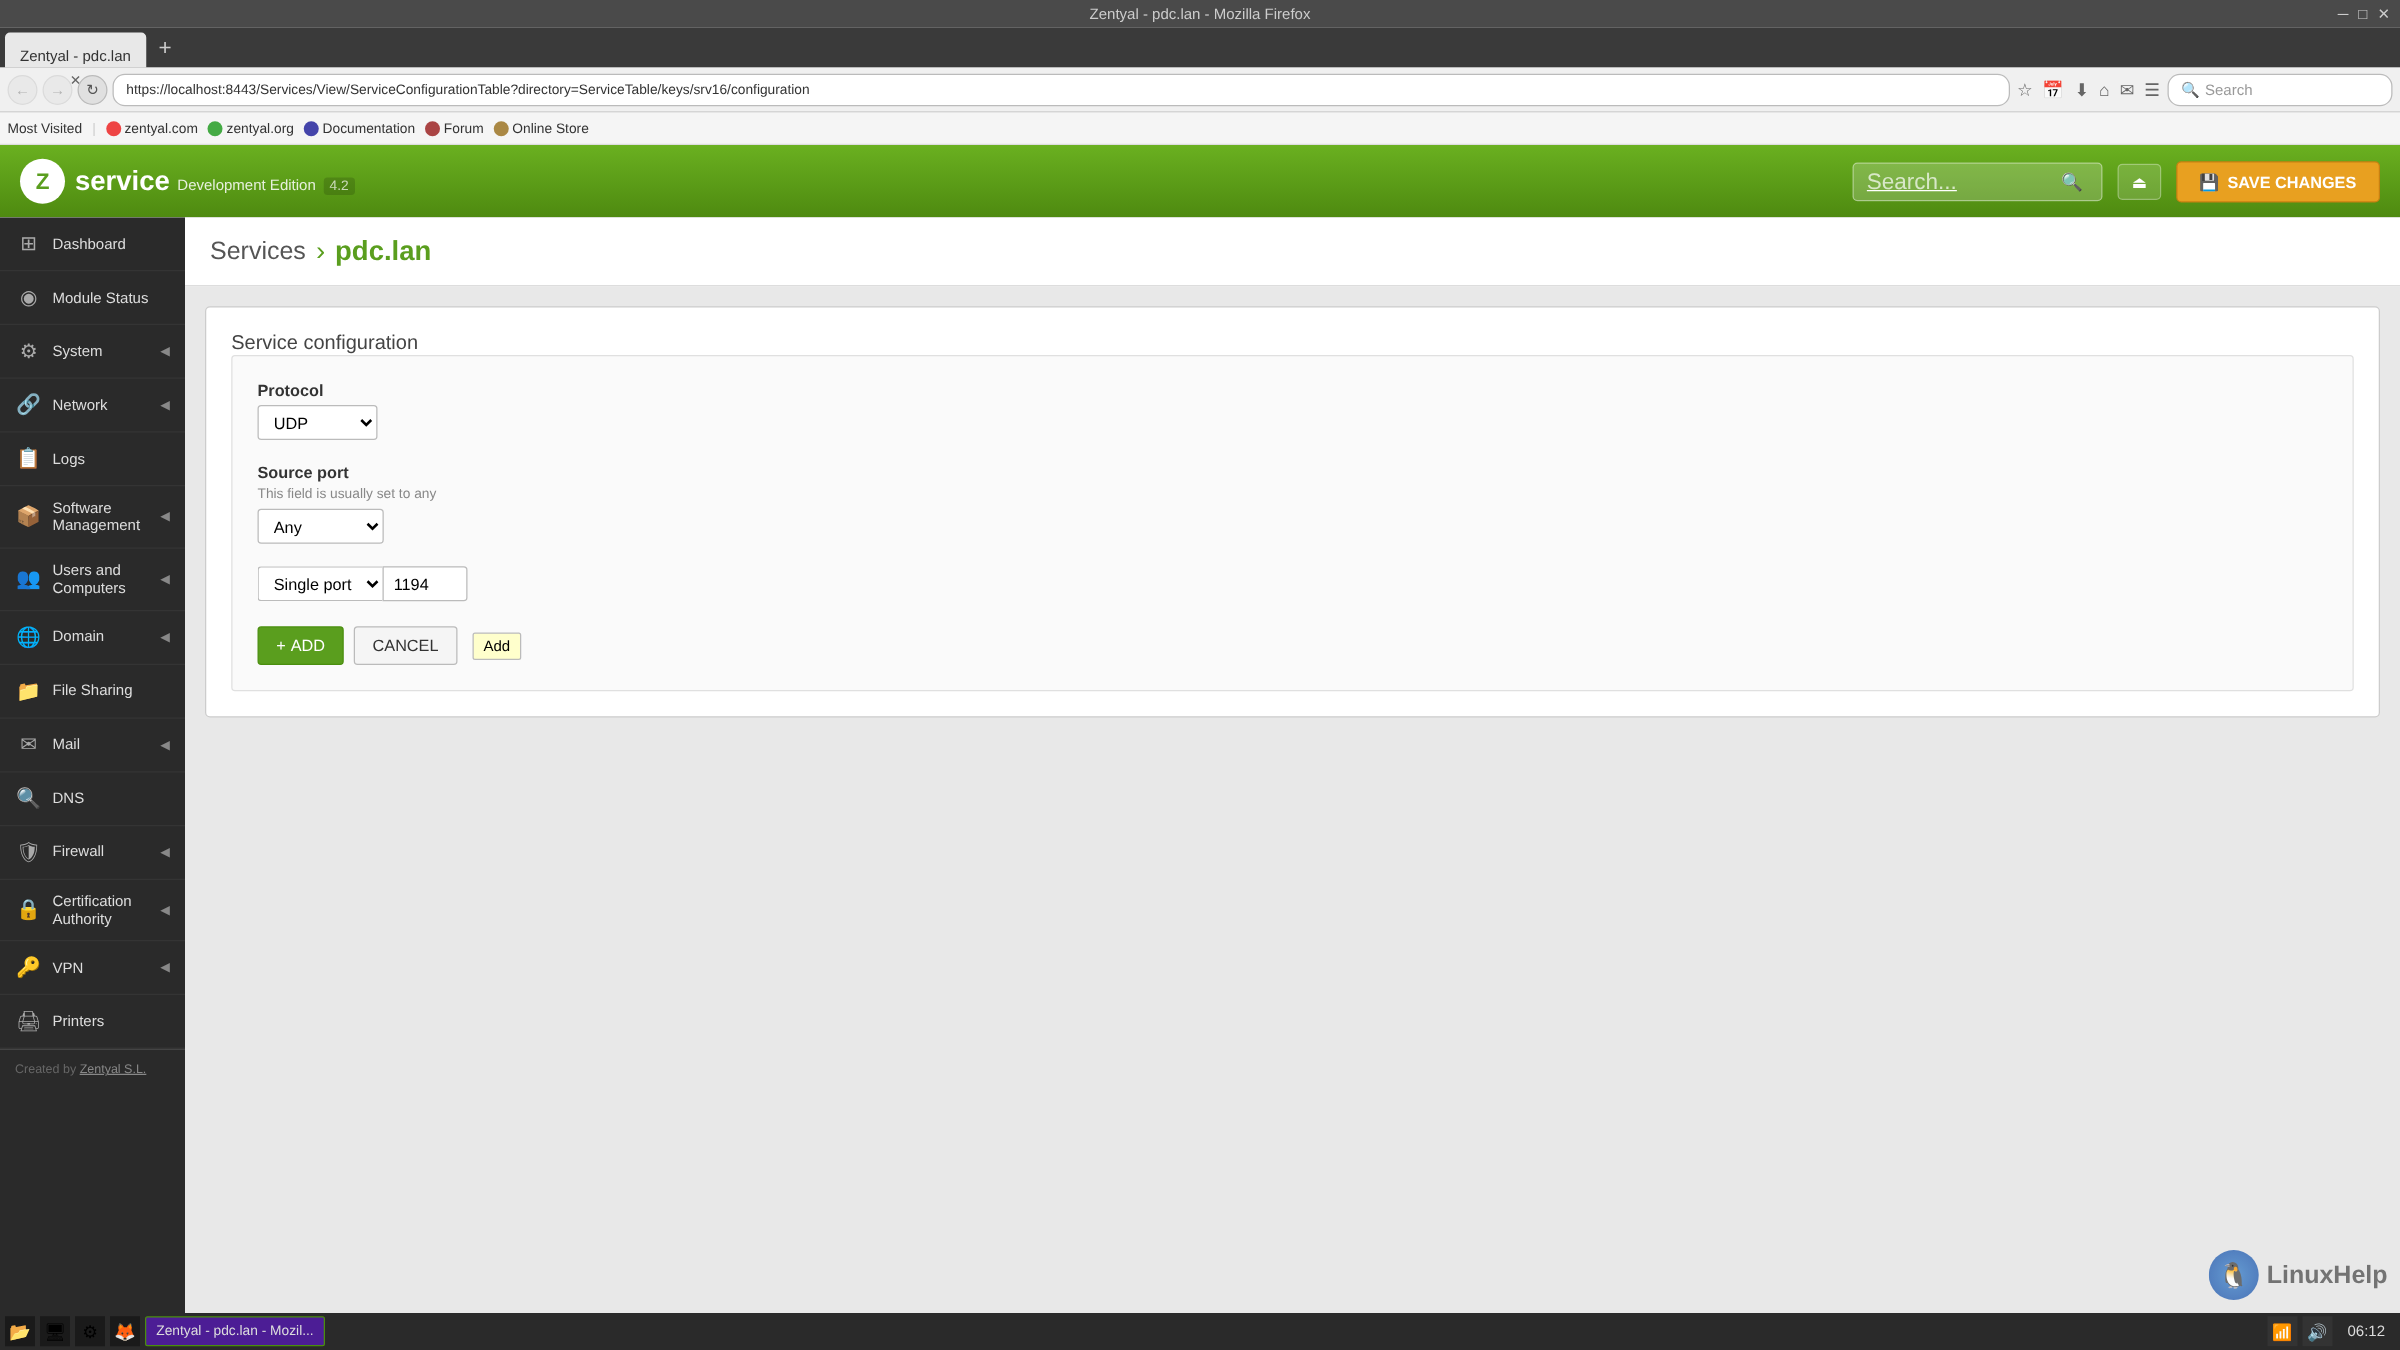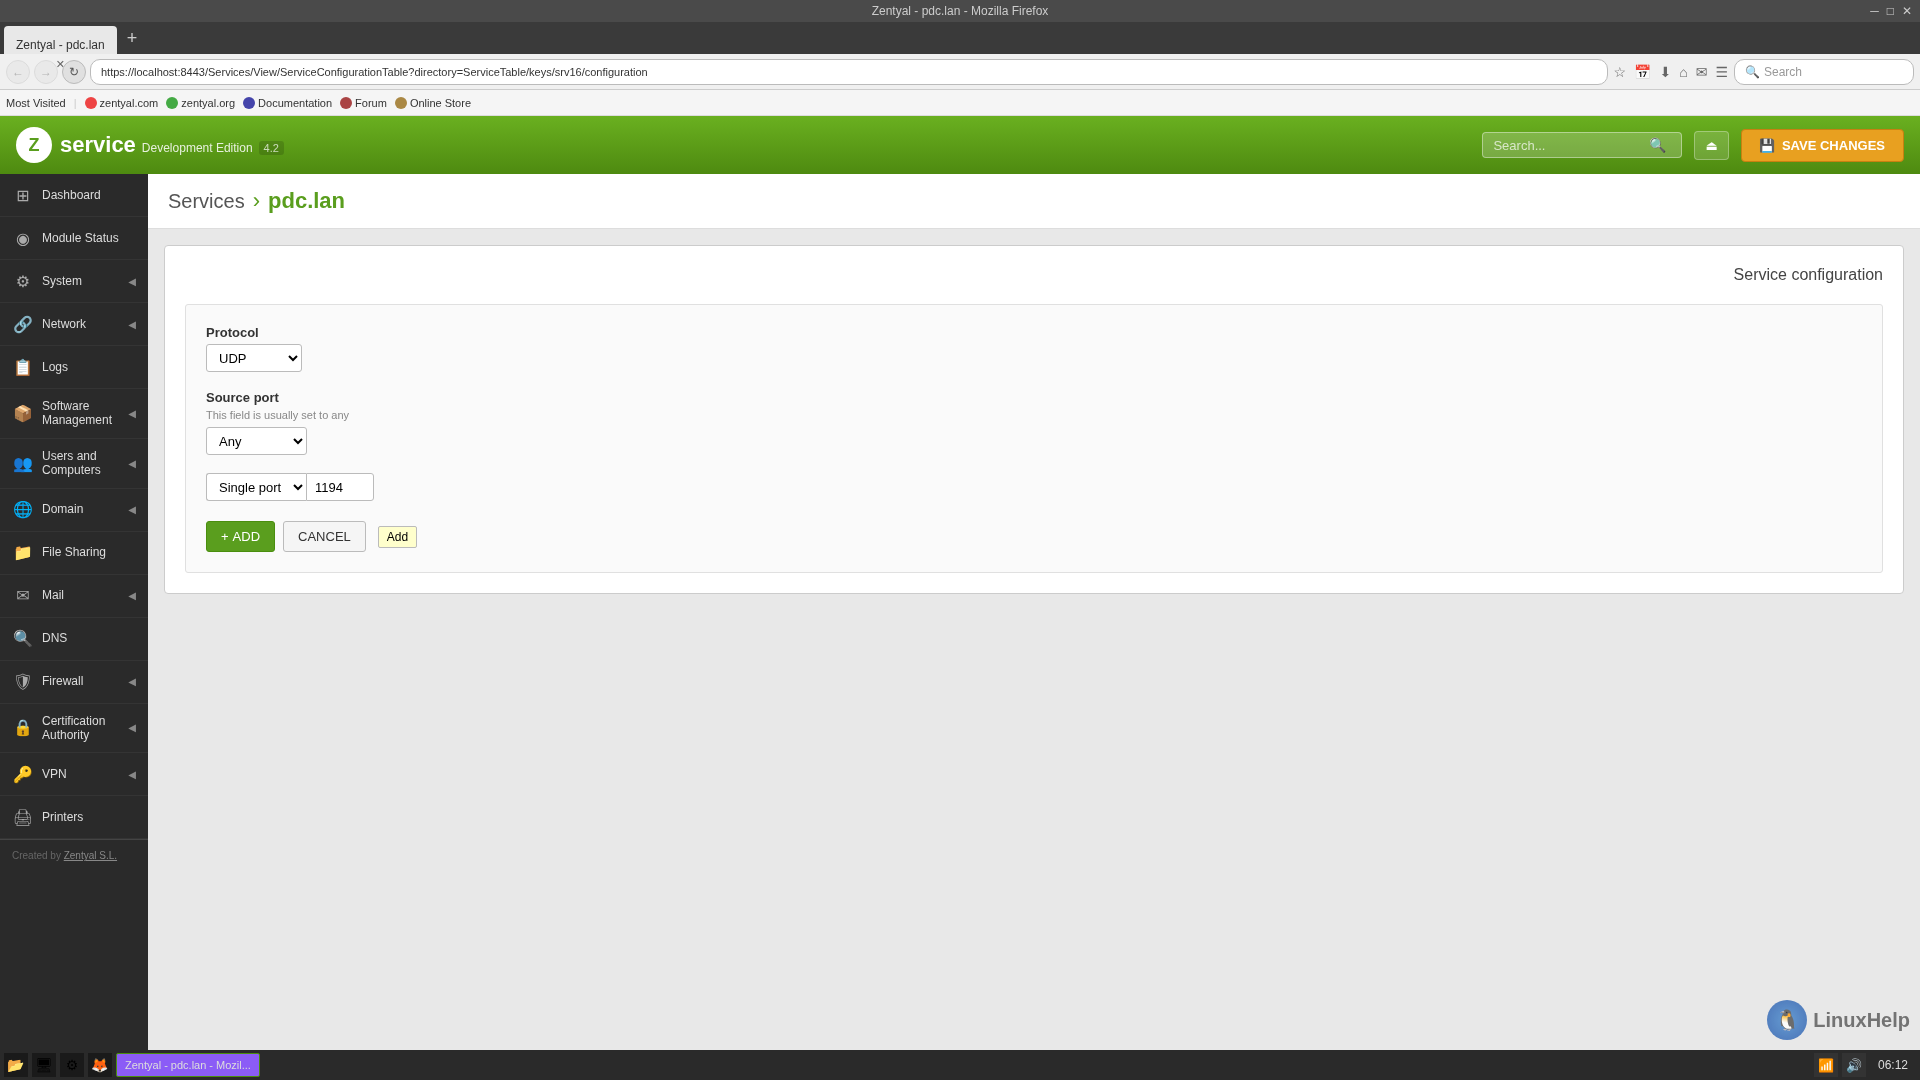--- a/index.html
+++ b/index.html
@@ -126,21 +126,21 @@
       display: flex; align-items: center;
       background: rgba(255,255,255,0.2);
       border: 1px solid rgba(255,255,255,0.4);
       border-radius: 4px;
       padding: 4px 10px;
       gap: 6px;
       width: 200px;
     }
     .header-search input {
       background: none; border: none; outline: none;
-      color: white; font-size: 13px; width: 150px;
+      color: white; font-size: 18px; width: 150px; text-decoration: underline;
     }
     .header-search input::placeholder { color: rgba(255,255,255,0.7); }
     .header-search-icon { color: white; font-size: 14px; cursor: pointer; }
     .header-btn {
       background: rgba(255,255,255,0.15);
       border: 1px solid rgba(255,255,255,0.3);
       border-radius: 4px;
       color: white;
       padding: 6px 10px;
       cursor: pointer;
@@ -220,23 +220,21 @@
     .page-content { padding: 16px; }
     .panel {
       background: white;
       border: 1px solid #ccc;
       border-radius: 4px;
       padding: 20px;
     }
     .panel-title {
       font-size: 16px;
       color: #444;
-      margin-bottom: 20px;
       font-weight: normal;
-      text-align: right;
     }
     .form-section { margin-bottom: 18px; }
     .form-label {
       font-size: 13px;
       font-weight: bold;
       color: #333;
       margin-bottom: 4px;
     }
     .form-hint { font-size: 11px; color: #888; margin-bottom: 6px; }
     .form-select {
@@ -321,21 +319,21 @@
       background: #444;
       border: 1px solid #555;
       color: #ddd;
       font-size: 11px;
       padding: 2px 8px;
       height: 24px;
       display: flex; align-items: center; gap: 4px;
       cursor: pointer;
       border-radius: 2px;
     }
-    .taskbar-btn.active { background: #8b5cf6; border-color: #4a8e0e; justify-content: flex-end; }
+    .taskbar-btn.active { background: #4c1d95; border-color: #4a8e0e; justify-content: flex-end; }
     .taskbar-spacer { flex: 1; }
     .taskbar-clock { color: #ddd; font-size: 12px; padding: 0 8px; }
     .taskbar-icon { 
       background: #1a1a1a;
       border: none;
       width: 24px; height: 24px;
       display: flex; align-items: center; justify-content: center;
       cursor: pointer;
     }
 

